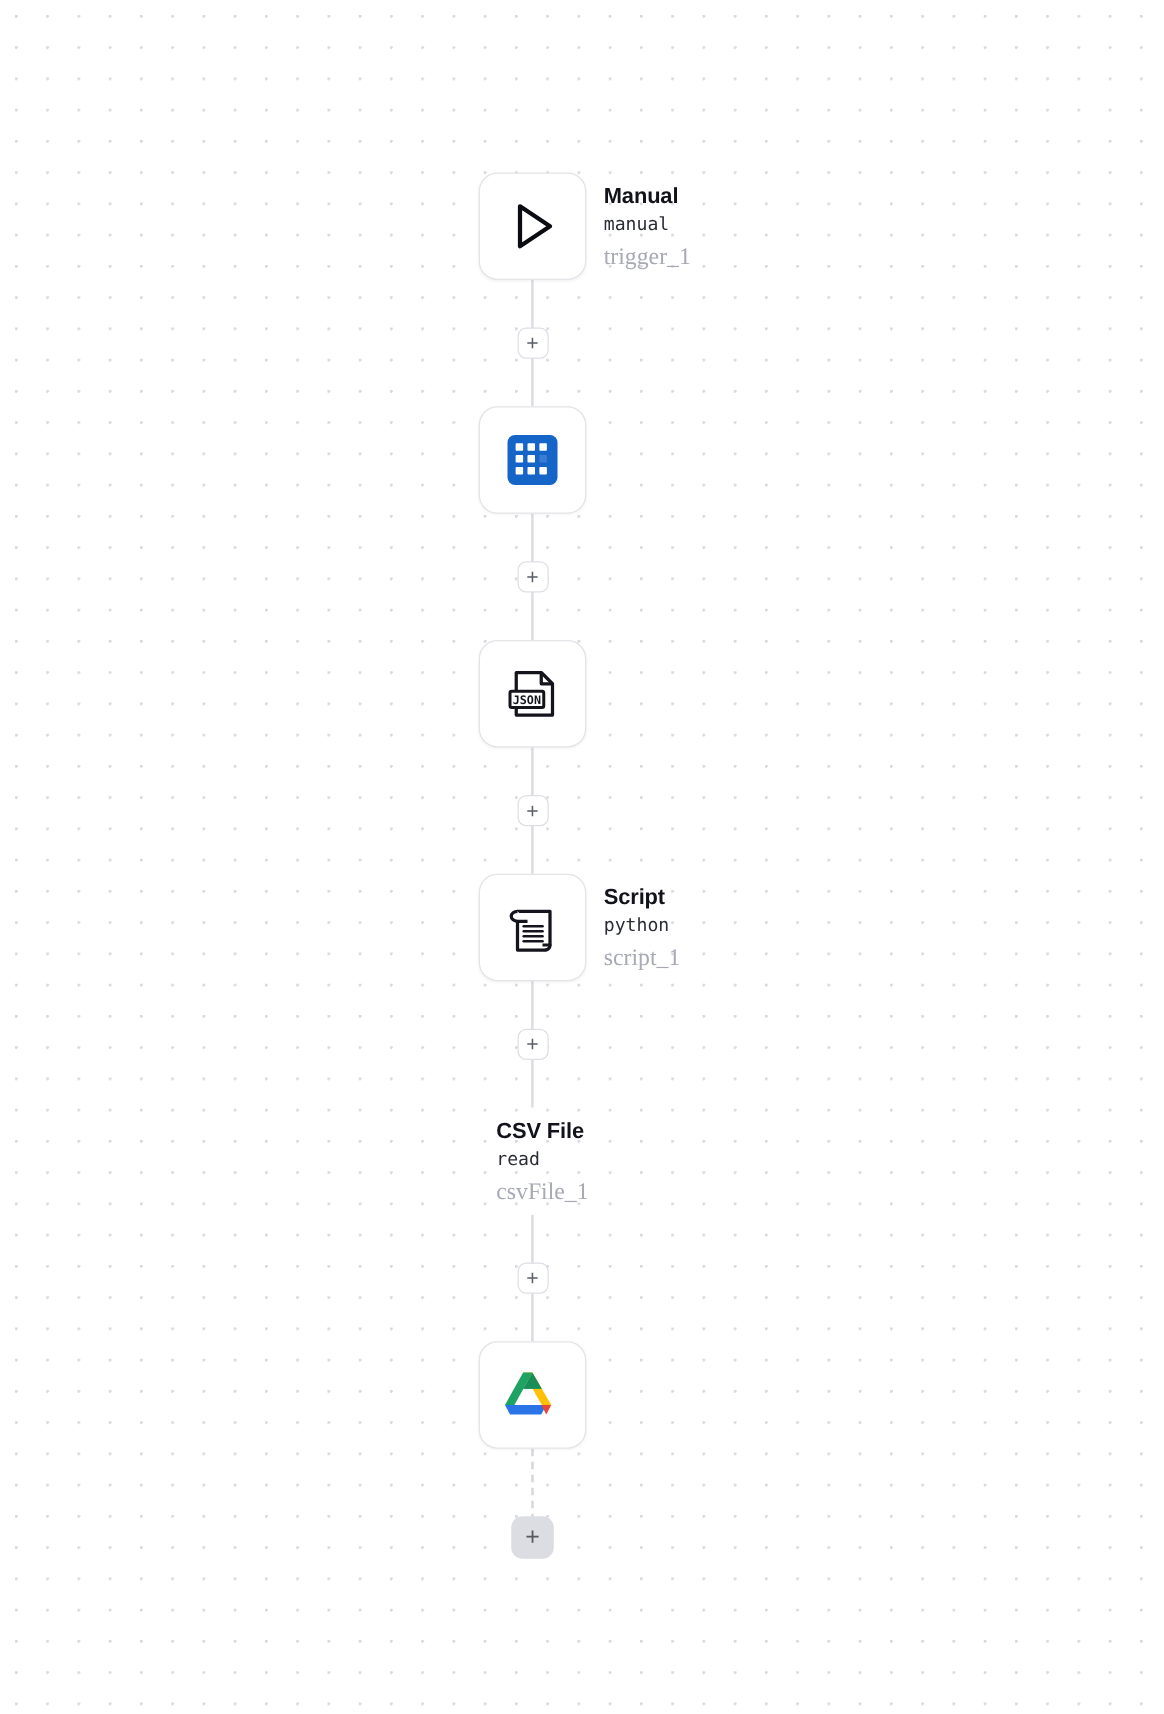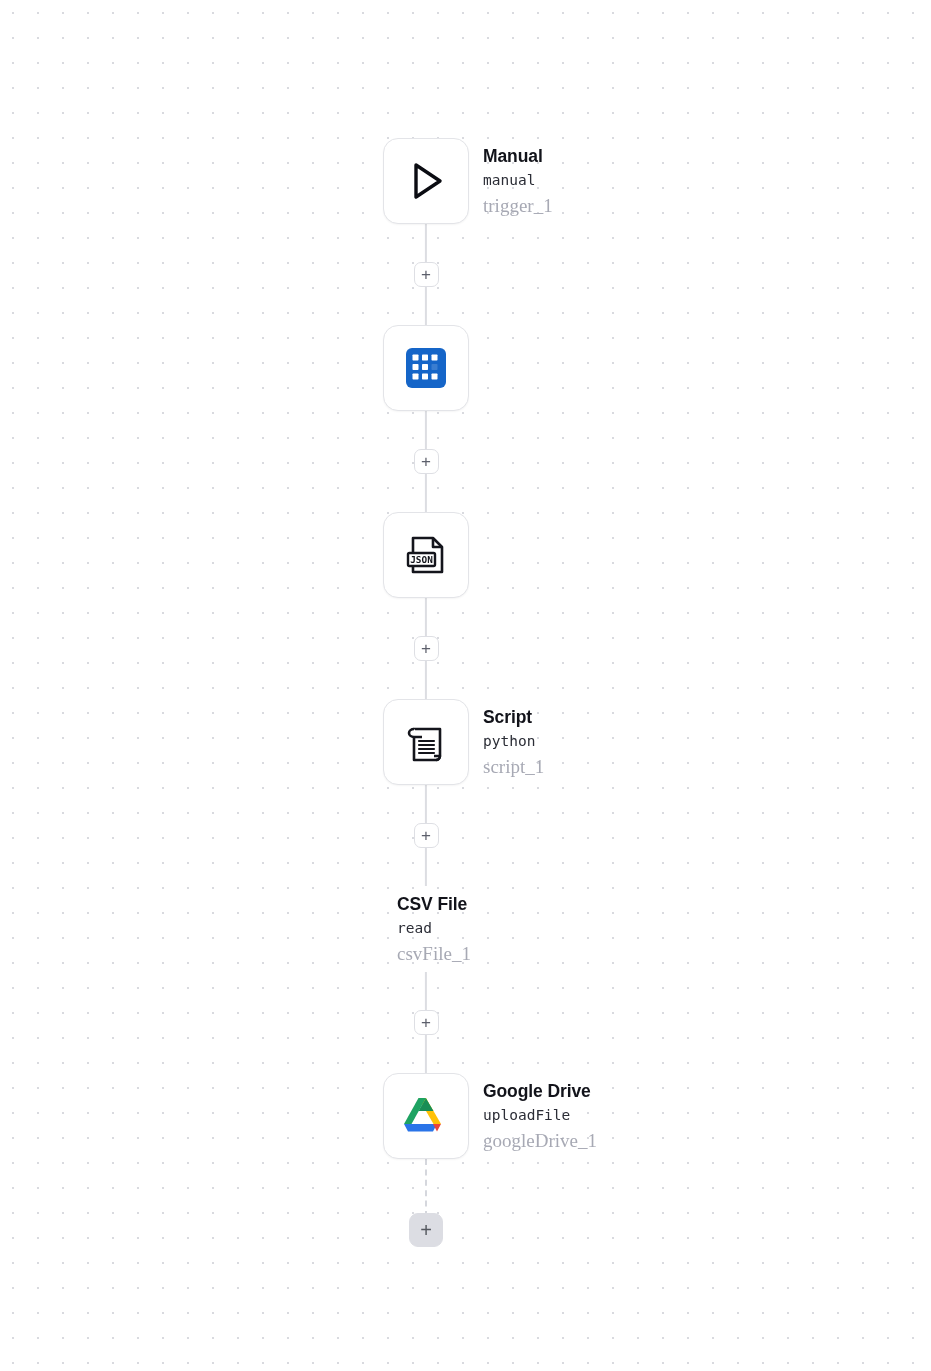--- a/index.html
+++ b/index.html
@@ -287,25 +287,20 @@
         <svg class="node-icon" viewBox="0 0 52 52">
           <path d="M26 8 L41 34 L33.5 34 L18.5 8 Z" fill="#ffc107"></path>
           <path d="M26 8 L18.5 8 L4 34 L11.5 34 Z" fill="#1ea362"></path>
           <path d="M4 34 L8 41.5 L33 41.5 L37 34 Z" fill="#2a74e8"></path>
           <path d="M41 34 L37 41.5 L33 34 Z" fill="#e9443b"></path>
           <path d="M26 8 L33.5 21 L26 34 L18.5 21 Z" fill="#ffffff" opacity="0"></path>
           <path d="M18.7 21 L33.3 21 L26 8.4 Z" fill="#1ea362"></path>
           <path d="M26 8.4 L33.3 21 L18.7 21 Z" fill="#188d55"></path>
         </svg>
       </div>
-      <div class="node-labels">
-        <span class="node-title">Google Drive</span>
-        <span class="node-op">uploadFile</span>
-        <span class="node-id">googleDrive_1</span>
-      </div>
     </div>
 
     <div class="tail">
       <div class="line"></div>
       <div class="plus-btn solid">
         <span class="glyph">+</span>
       </div>
     </div>
 
   </div>

